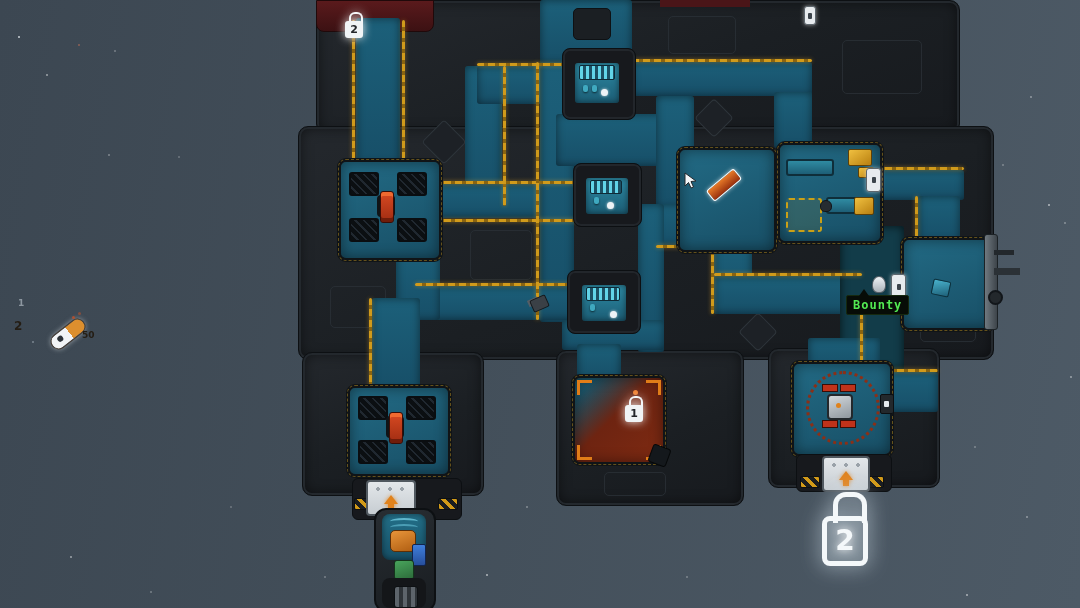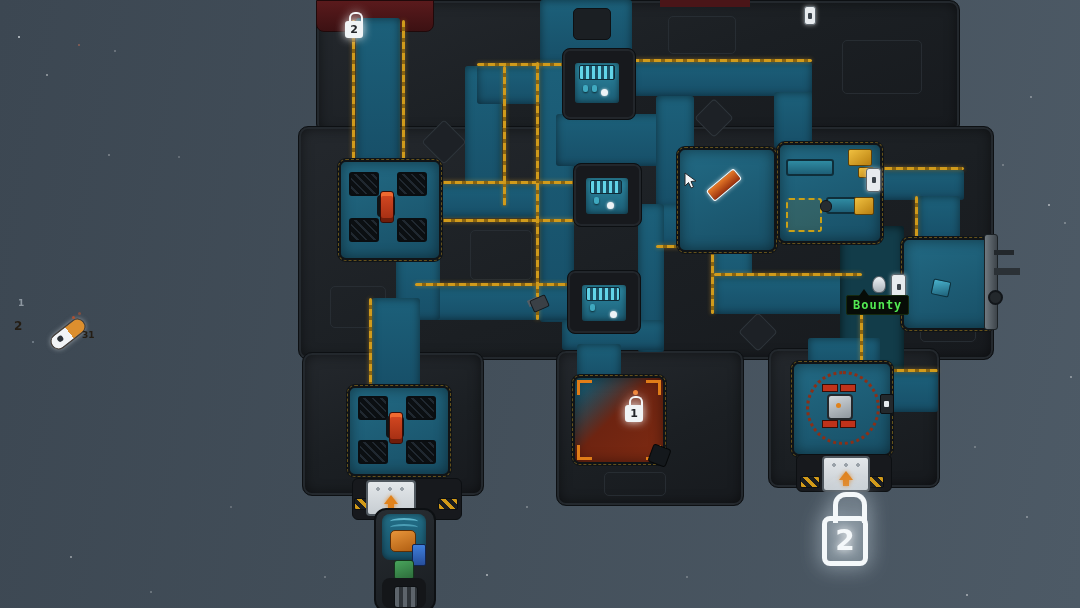--- a/index.html
+++ b/index.html
@@ -305,19 +305,19 @@
       <div class="bd">2</div>
   </div>
 
   <div class="abs" style="left:46px;top:316px;width:44px;height:36px;transform:rotate(-38deg);">
     <div class="abs" style="left:2px;top:10px;width:38px;height:14px;border-radius:8px;border:1px solid #4a4038;
       background:linear-gradient(90deg,#f2f4f6 0 55%,#dd8f2e 55% 100%);box-shadow:0 0 5px rgba(240,244,248,.5);"></div>
     <div class="abs" style="left:10px;top:14px;width:6px;height:6px;background:#2c3238;border-radius:50%;"></div>
   </div>
   <div class="num" style="left:18px;top:298px;font-size:9px;color:#8d97a0;">1</div>
   <div class="num" style="left:14px;top:319px;font-size:12px;">2</div>
-  <div class="num" style="left:82px;top:330px;font-size:9px;">31</div>
+  <div class="num" style="left:82px;top:330px;font-size:9px;">50</div>
   <div class="abs" style="left:72px;top:316px;width:3px;height:3px;background:#b05030;border-radius:50%;box-shadow:6px -4px 0 rgba(176,80,48,.6);"></div>
 
   <svg class="abs" style="left:684px;top:172px;" width="14" height="18" viewBox="0 0 14 18">
     <polygon points="1,1 1,14 4.5,10.5 7,16 9.5,15 7,9.5 12,9" fill="#f4f7f9" stroke="#23282c" stroke-width="1"></polygon>
   </svg>
 </div>
 
 </body></html>

